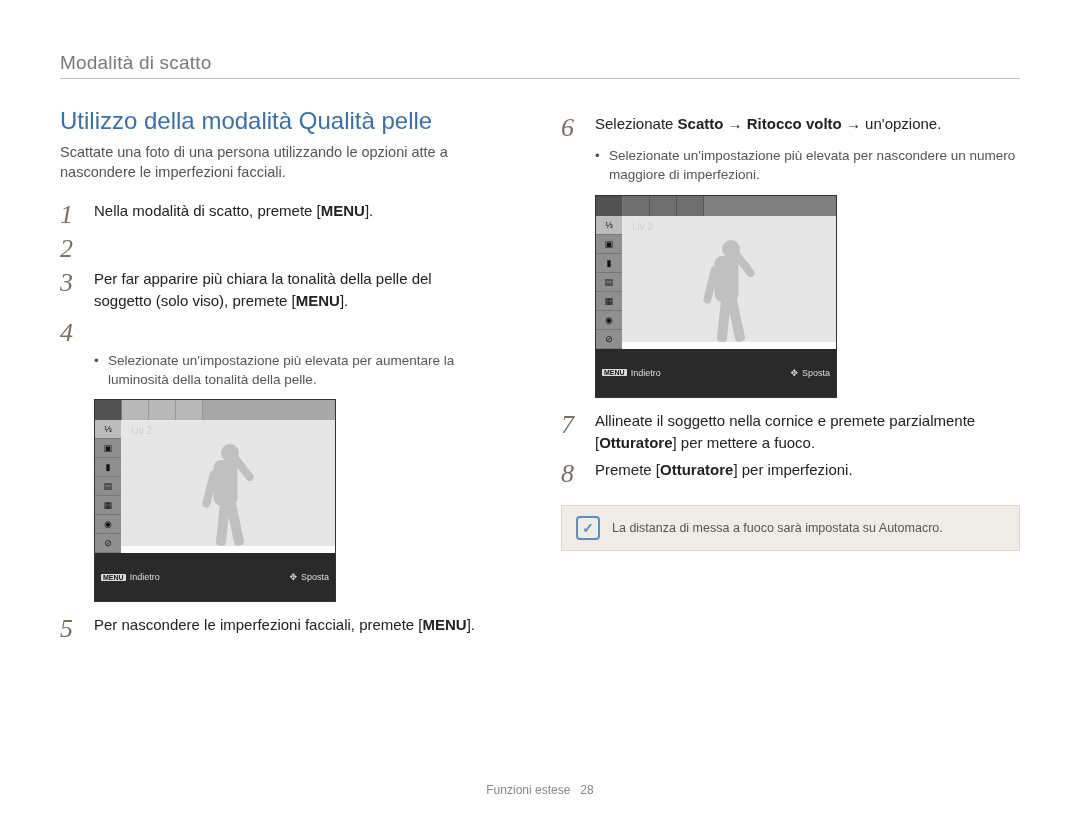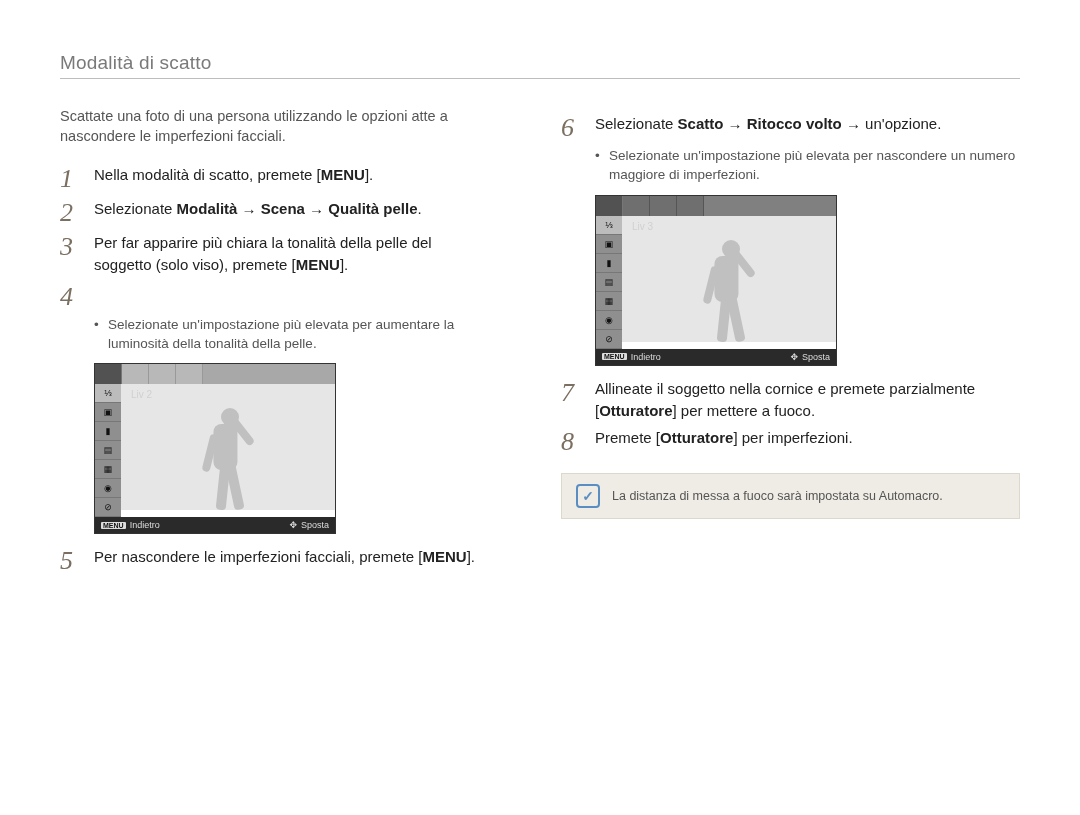--- a/index.html
+++ b/index.html
@@ -201,21 +201,21 @@
     border-radius: 4px;
   }
   .lcd .foot {
     height: 16px;
     background: #2a2a2a;
     display: flex;
     align-items: center;
     color: #ddd;
     font-size: 9px;
     gap: 6px;
-    padding: 0 6px;
+    padding: 16px 6px;
   }
   .lcd .foot .btn {
     display: inline-flex; align-items: center; gap: 4px;
   }
   .lcd .foot .spacer { flex: 1; }
   .lcd .menu-chip {
     font-size: 7px;
     font-weight: 700;
     background: #ddd;
     color: #111;
@@ -271,36 +271,34 @@
 
 <div class="page">
 
   <div class="header-title">Modalità di scatto</div>
   <hr class="header-rule">
 
   <div class="cols">
 
     <div class="col">
 
+      <h2 class="section">Utilizzo della modalità Qualità pelle</h2>
       <p class="intro">Scattate una foto di una persona utilizzando le opzioni atte a nascondere le imperfezioni facciali.</p>
 
       <div class="steps">
 
         <div class="step">
           <div class="step-num">1</div>
           <div class="step-body">
             <span>Nella modalità di scatto, premete [</span><span class="keycap">MENU</span><span>].</span>
           </div>
         </div>
 
         <div class="step">
           <div class="step-num">2</div>
-          <div class="step-body">
-            <span>Selezionate </span><b>Modalità</b><span> → </span><b>Scena</b><span> → </span><b>Qualità pelle</b><span>.</span>
-          </div>
         </div>
 
         <div class="step">
           <div class="step-num">3</div>
           <div class="step-body">
             <span>Per far apparire più chiara la tonalità della pelle del</span><br>
             <span>soggetto (solo viso), premete [</span><span class="keycap">MENU</span><span>].</span>
           </div>
         </div>
 
@@ -438,14 +436,19 @@
           <div class="note-icon">✓</div>
           <div class="note-text">
             <span>La distanza di messa a fuoco sarà impostata su </span><b>Automacro</b><span>.</span>
           </div>
         </div>
 
       </div>
     </div>
   </div>
 
+  <div class="page-foot">
+    <span>Funzioni estese</span>
+    &nbsp;
+    <span>28</span>
+  </div>
 
 </div>
 
 </body></html>

